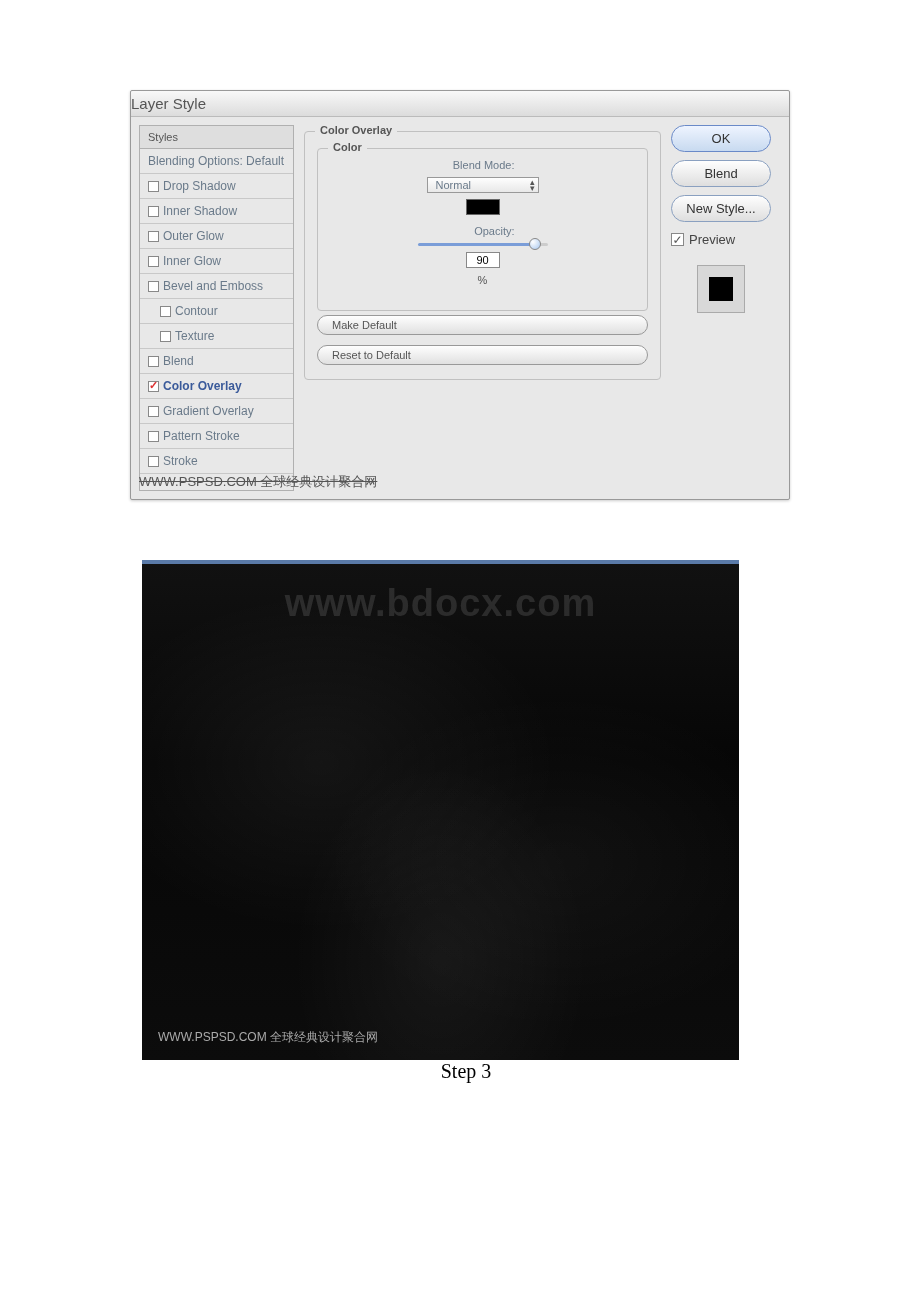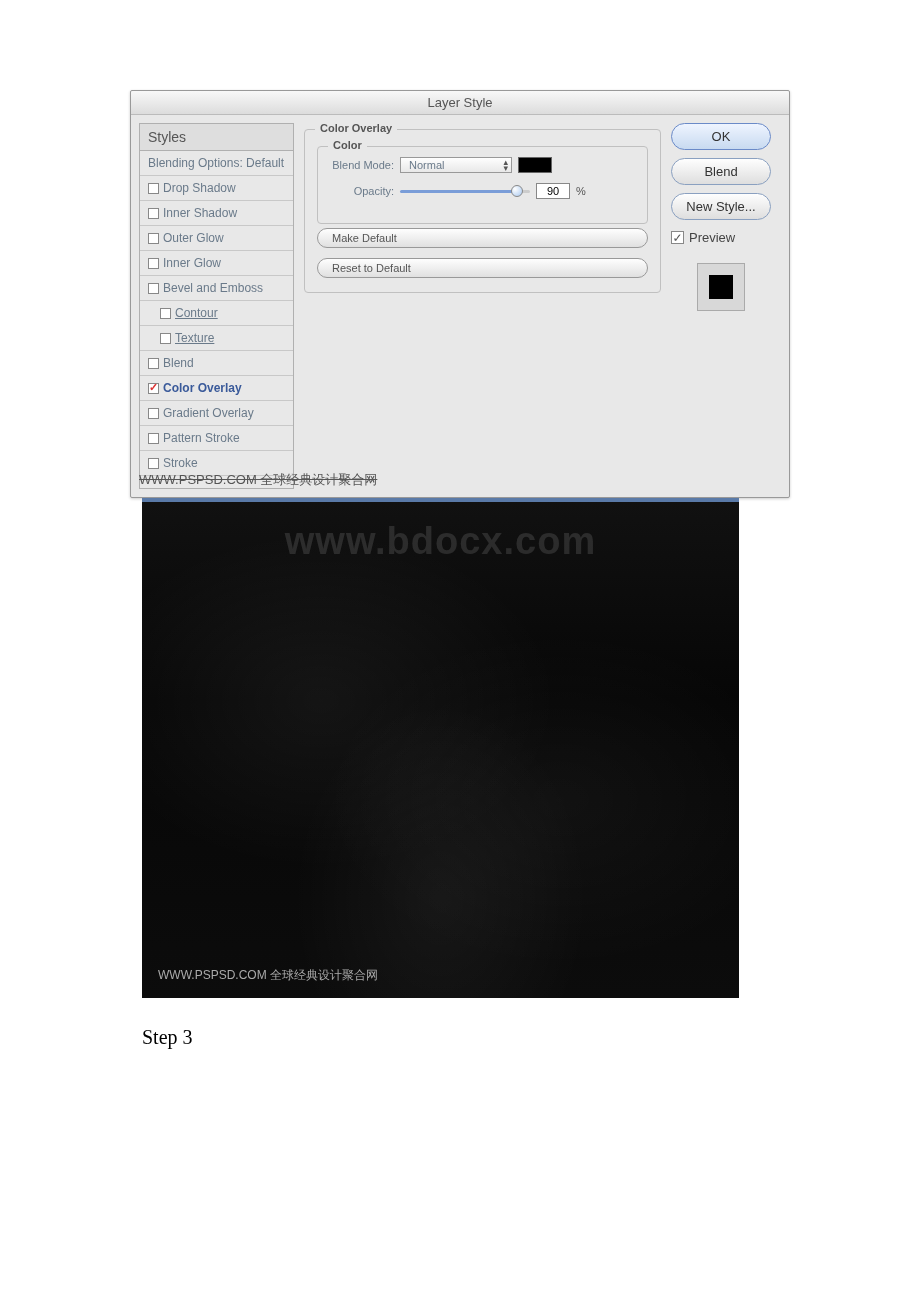--- a/index.html
+++ b/index.html
@@ -14,55 +14,54 @@
     .dialog {
       width: 660px;
       background: #e8e8e8;
       border: 1px solid #999;
       border-radius: 2px;
       box-shadow: 0 1px 3px rgba(0,0,0,0.2);
     }
     .title-bar {
       background: linear-gradient(#f8f8f8, #dcdcdc);
       border-bottom: 1px solid #bbb;
-      text-align: center;
       padding: 4px 0;
-      font-size: 13px;
+      font-size: 15px;
       color: #555;
       border-radius: 2px 2px 0 0;
     }
     .dialog-body {
       display: flex;
       padding: 8px;
       height: 382px;
       position: relative;
     }
     .styles-col {
       width: 155px;
       border: 1px solid #b0b0b0;
       background: #e8e8e8;
     }
     .styles-header {
       background: #dedede;
       border-bottom: 1px solid #b0b0b0;
       padding: 5px 8px;
-      font-size: 14px;
+      font-size: 11px;
       color: #555;
     }
     .style-item {
       border-bottom: 1px solid #c8c8c8;
       padding: 5px 8px;
       color: #6a7a8a;
       font-size: 12px;
       display: flex;
       align-items: center;
       gap: 4px;
       cursor: pointer;
     }
-    .style-item.indent { padding-left: 20px; text-decoration: underline; }
+    .style-item.indent { padding-left: 20px; }
     .style-item.selected { color: #3a5a9a; font-weight: bold; }
     .checkbox {
       width: 11px;
       height: 11px;
       background: #fff;
       border: 1px solid #888;
       display: inline-block;
       position: relative;
     }
     .checkbox.checked::after {
@@ -95,20 +94,21 @@
       padding: 0 5px;
       font-size: 11px;
       font-weight: bold;
       color: #555;
     }
     .row {
       display: flex;
       align-items: center;
       gap: 6px;
       margin-bottom: 10px;
+      flex-direction: column;
     }
     .row-label { color: #6a7a8a; font-size: 11px; min-width: 64px; text-align: right; }
     .select-box {
       background: linear-gradient(#fefefe, #e8e8e8);
       border: 1px solid #999;
       border-radius: 0;
       padding: 1px 18px 1px 8px;
       font-size: 11px;
       color: #6a7a8a;
       position: relative;
@@ -233,20 +233,21 @@
       position: absolute;
       bottom: 8px;
       left: 8px;
       font-size: 13px;
       color: #555;
       text-decoration: line-through;
     }
     .preview-image {
       width: 597px;
       height: 500px;
+      margin-top: 60px;
       margin-left: 12px;
       background: #0a0a0a;
       position: relative;
       border-top: 4px solid #5a7aa8;
       overflow: hidden;
     }
     .preview-image::before {
       content: "";
       position: absolute;
       inset: 0;
@@ -267,25 +268,25 @@
       letter-spacing: 1px;
     }
     .preview-bottom-text {
       position: absolute;
       bottom: 14px;
       left: 16px;
       font-size: 12px;
       color: #aaa;
     }
     .step-text {
-      margin-top: 28px;
       margin-left: 12px;
       font-family: "Times New Roman", serif;
       font-size: 20px;
       color: #000;
+      text-align: center;
     }
   </style>
 </head>
 <body>
 
 <div class="dialog">
   <div class="title-bar">Layer Style</div>
   <div class="dialog-body">
     <div class="styles-col">
       <div class="styles-header">Styles</div>

